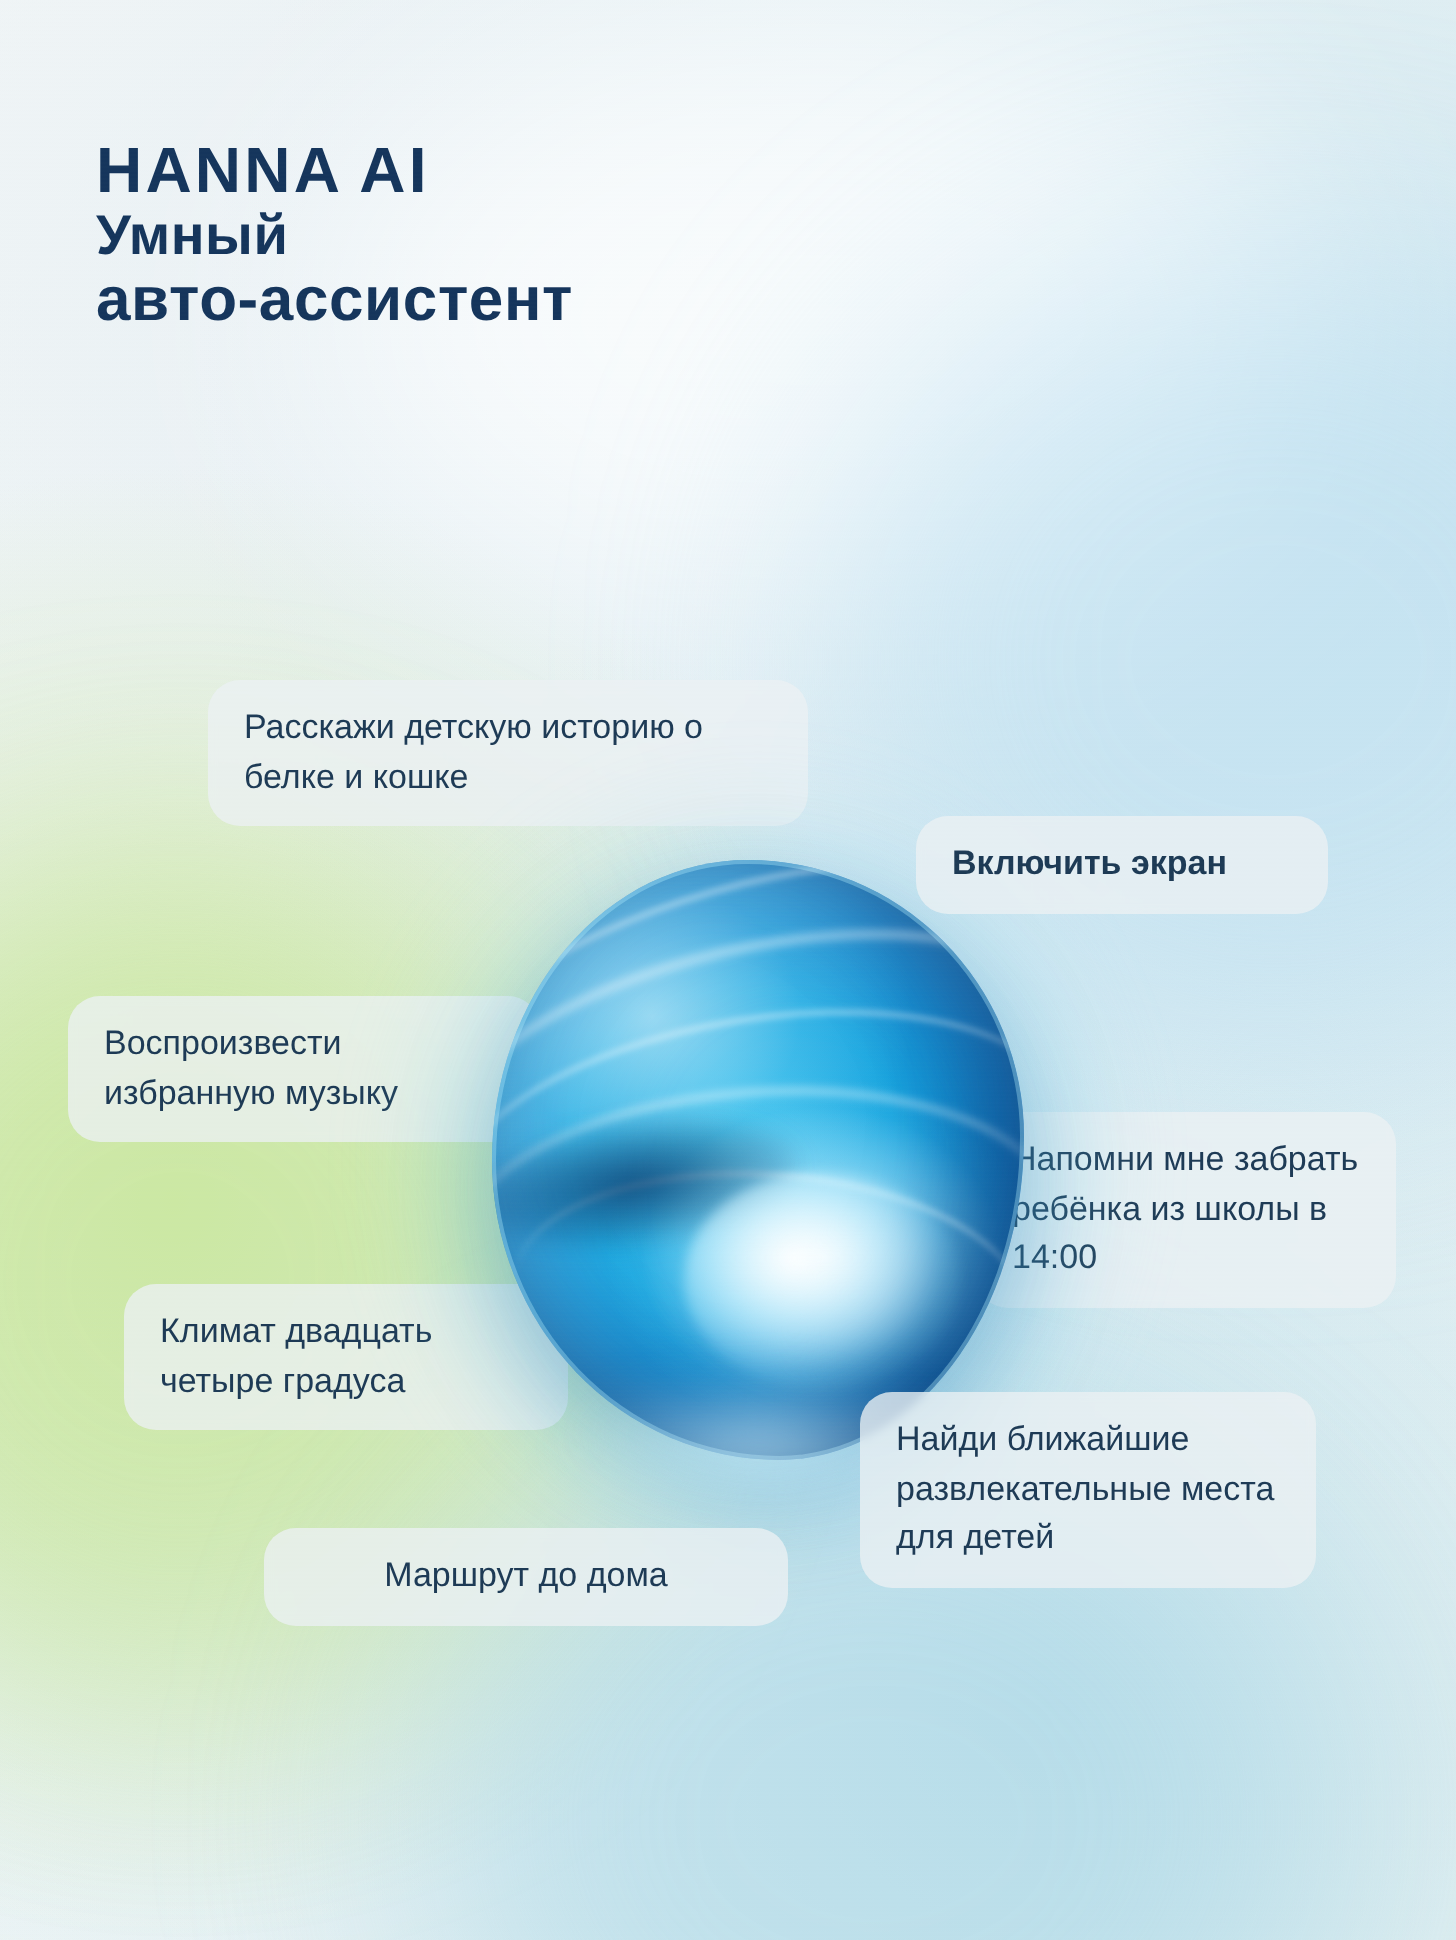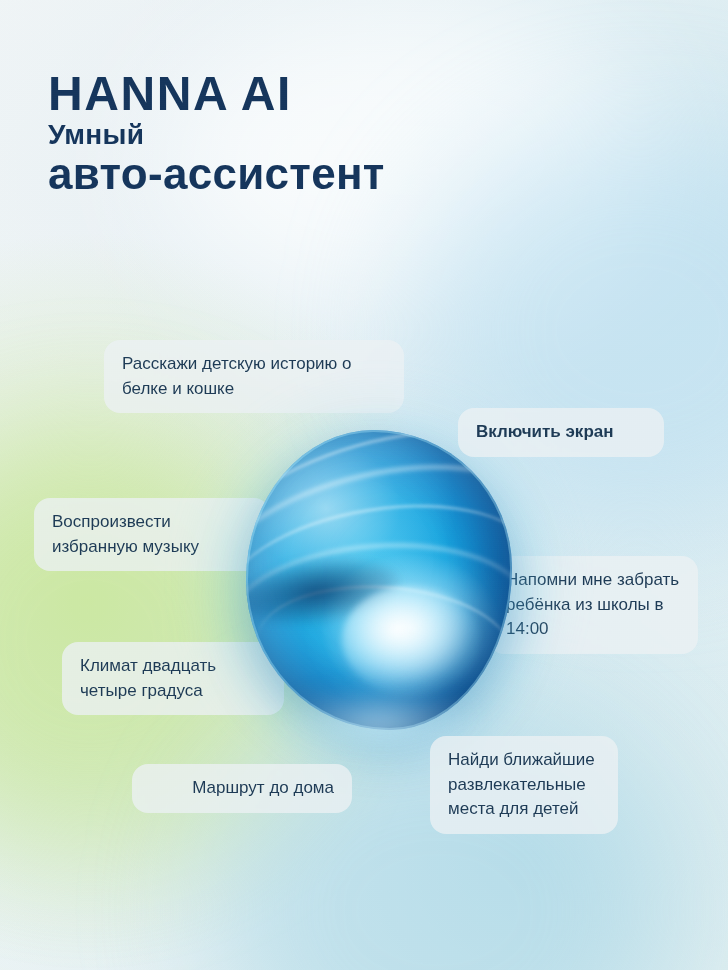--- a/index.html
+++ b/index.html
@@ -61,28 +61,28 @@
     top: 68px;
     z-index: 6;
   }
   .title-line {
     color: #15355c;
     font-weight: bold;
     letter-spacing: 0.3px;
     line-height: 1.08;
   }
   .title-brand {
-    font-size: 48px;
+    font-size: 32px;
     letter-spacing: 1.6px;
   }
   .title-sub1 {
     font-size: 28px;
   }
   .title-sub2 {
-    font-size: 44px;
+    font-size: 31px;
   }
 
   
   .orb-wrap {
     position: absolute;
     left: 246px;
     top: 430px;
     width: 266px;
     height: 300px;
     z-index: 3;
@@ -168,22 +168,22 @@
     backdrop-filter: blur(2px);
     z-index: 5;
   }
   .chip.behind { z-index: 2; }
 
   .chip-story      { left: 104px; top: 340px; width: 300px; }
   .chip-screen     { left: 458px; top: 408px; width: 206px; font-weight: bold; }
   .chip-music      { left: 34px;  top: 498px; width: 236px; }
   .chip-remind     { left: 488px; top: 556px; width: 210px; }
   .chip-climate    { left: 62px;  top: 642px; width: 222px; }
-  .chip-route      { left: 132px; top: 764px; width: 220px; text-align: right; }
-  .chip-places     { left: 430px; top: 736px; width: 188px; }
+  .chip-route      { left: 132px; top: 764px; width: 262px; text-align: center; }
+  .chip-places     { left: 430px; top: 696px; width: 228px; }
 
   .noise {
     position: absolute;
     inset: 0;
     pointer-events: none;
     opacity: 0.28;
     background-image:
       repeating-linear-gradient(0deg, rgba(255,255,255,0.035) 0 1px, rgba(0,0,0,0) 1px 2px);
     z-index: 7;
   }

